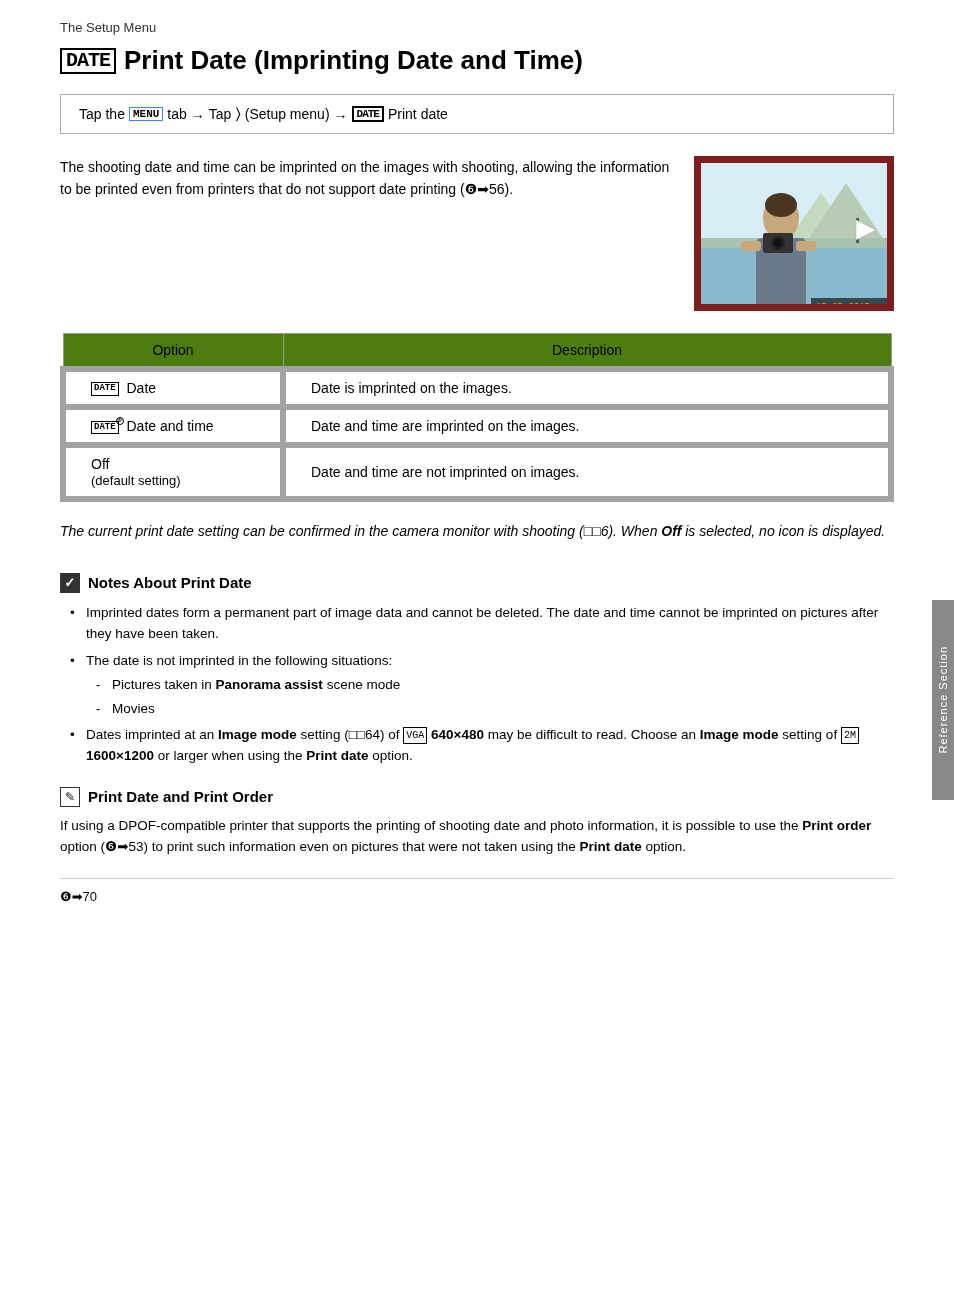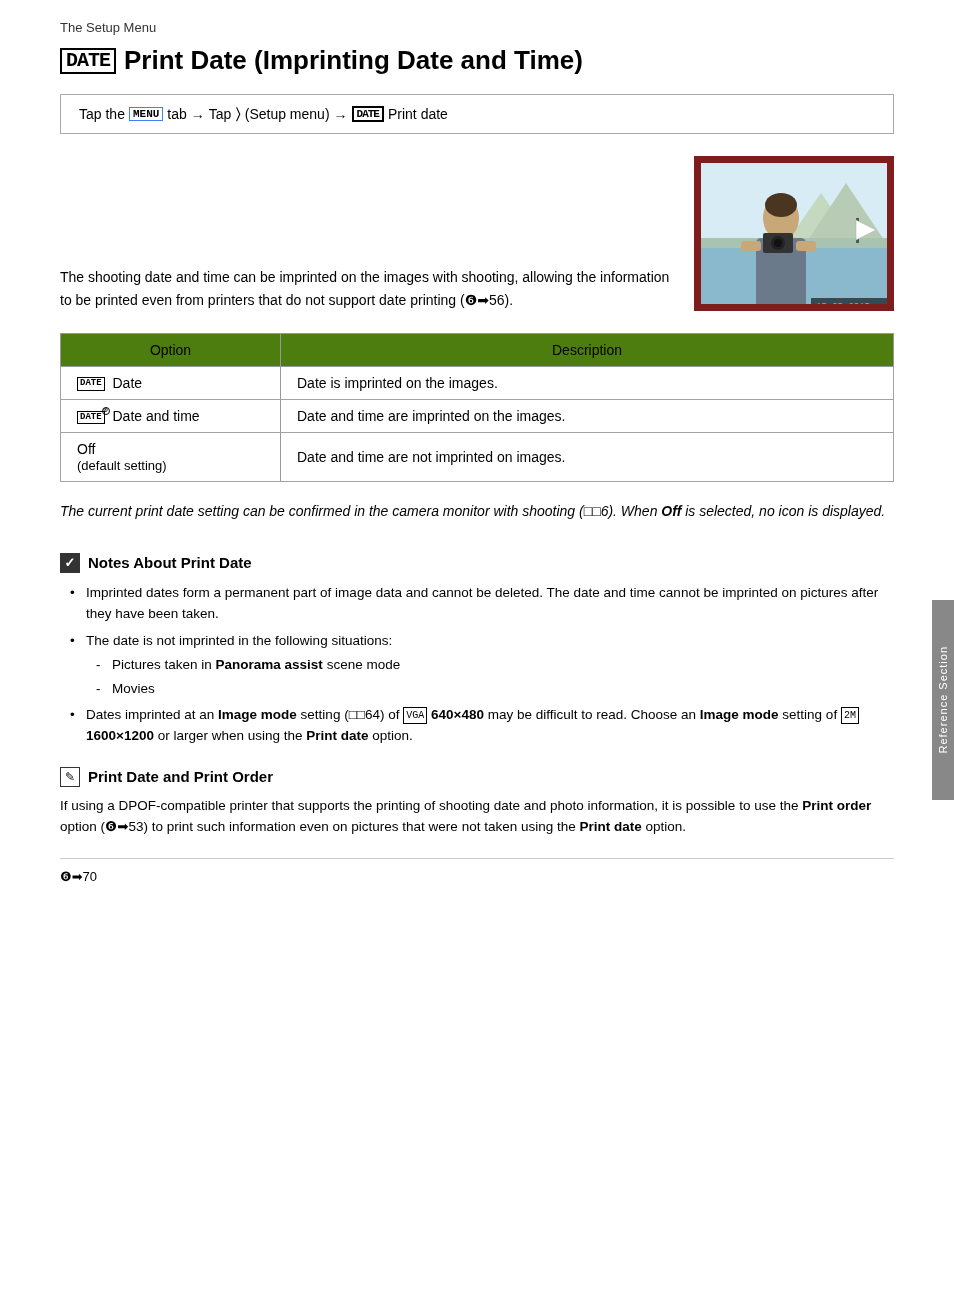--- a/index.html
+++ b/index.html
@@ -68,21 +68,20 @@
       font-size: 11px;
       font-weight: bold;
       font-family: 'Courier New', monospace;
       letter-spacing: -1px;
     }
 
     .intro-section {
       display: flex;
       gap: 20px;
       margin-bottom: 22px;
-      align-items: flex-end;
     }
 
     .intro-text {
       flex: 1;
       font-size: 14px;
       line-height: 1.6;
     }
 
     .intro-image {
       width: 200px;
@@ -104,23 +103,23 @@
     .options-table th {
       background: #4d7c0f;
       padding: 8px 16px;
       font-weight: normal;
       font-size: 14px;
       border: 1px solid #999;
       text-align: center;
     }
 
     .options-table td {
-      padding: 8px 16px;
-      font-size: 14px;
-      border: 1px solid #a3a3a3;
+      padding: 8px 25px;
+      font-size: 14px;
+      border: 6px solid #a3a3a3;
       vertical-align: middle;
     }
 
     .options-table td:first-child {
       width: 220px;
       border-right: 1px solid #999;
     }
 
     .option-icon {
       display: inline-block;

